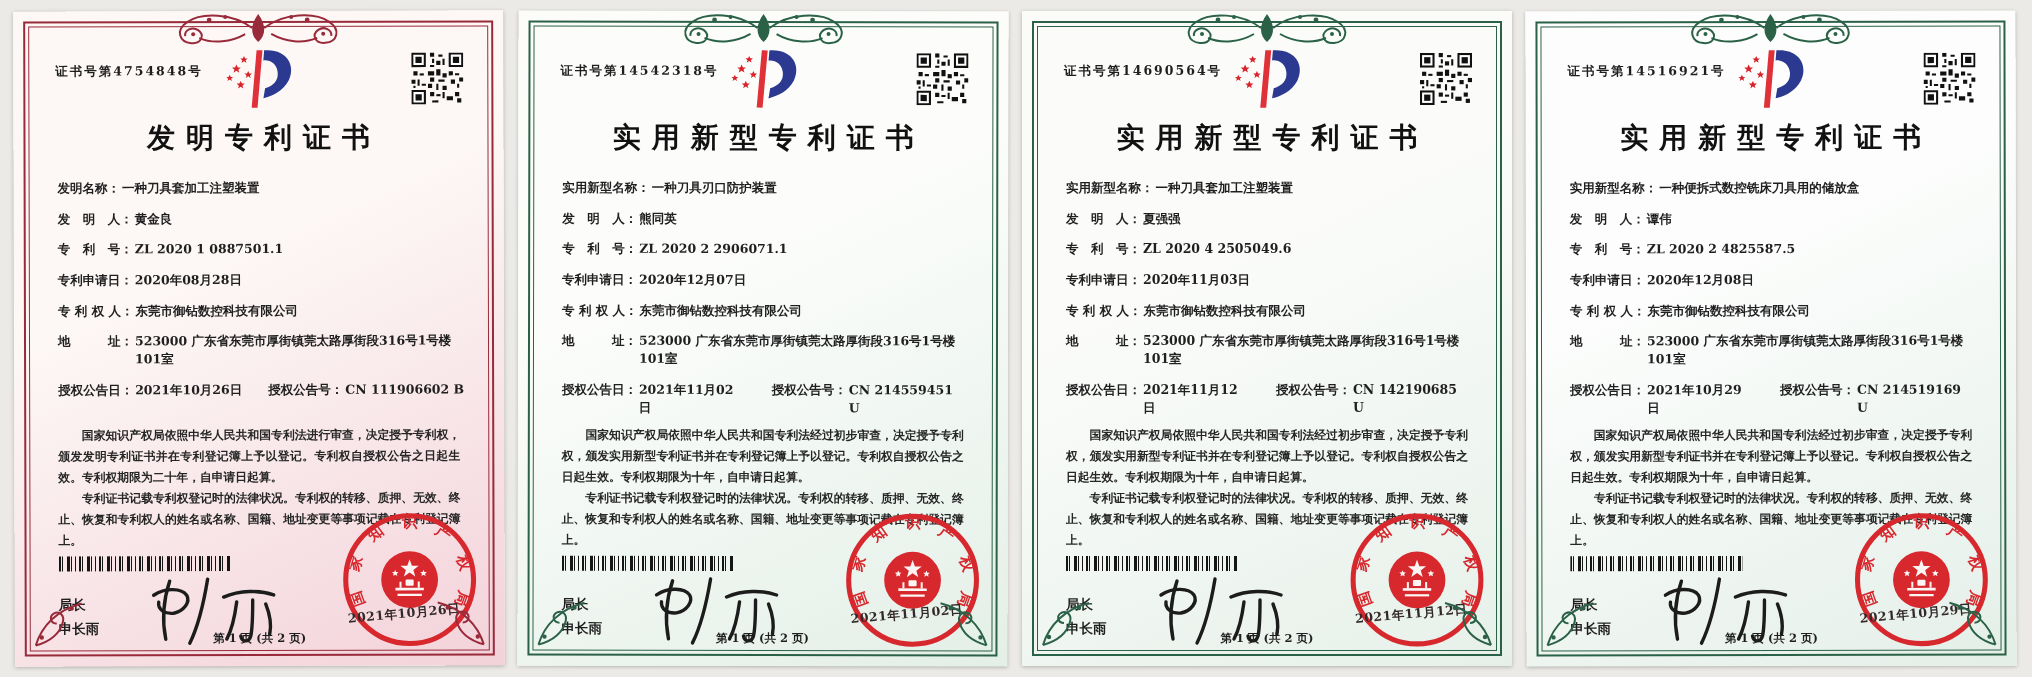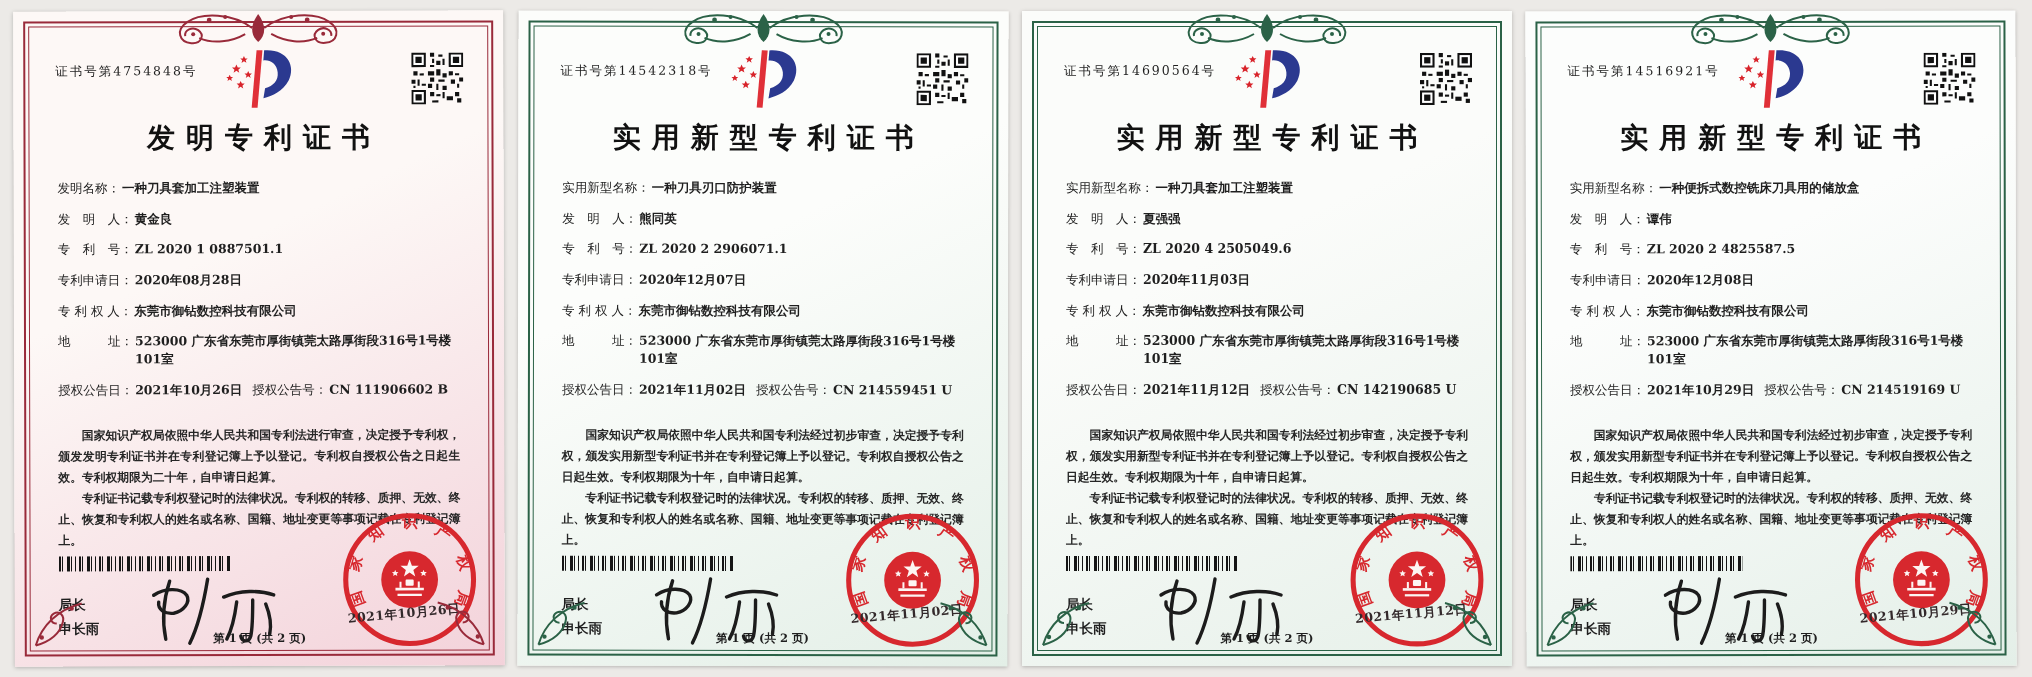--- a/index.html
+++ b/index.html
@@ -25,37 +25,37 @@
   .frame-inner{position:absolute;inset:15px;border:1px solid var(--bc);pointer-events:none;}
   .flourish-top{position:absolute;top:-3px;left:50%;transform:translateX(-50%);}
   .flourish-top path{stroke:var(--bc);fill:none;stroke-width:2;}
   .flourish-top .bud{fill:var(--bc);stroke:none;}
   .flourish-top circle{fill:var(--bc);}
   .corner{position:absolute;bottom:17px;width:54px;height:54px;}
   .corner path{stroke:var(--bc);fill:none;stroke-width:2;}
   .corner circle{fill:var(--bc);}
   .corner.left{left:17px;}
   .corner.right{right:17px;transform:scaleX(-1);}
-  .cert-no{position:absolute;left:42px;top:52px;font-size:12.5px;letter-spacing:2px;font-weight:400;}
+  .cert-no{position:absolute;left:42px;top:52px;font-size:12.5px;letter-spacing:2px;font-weight:700;}
   .logo{position:absolute;left:50%;transform:translateX(-50%);top:36px;}
   .logo .star{fill:#d8232a;}
   .logo .wedge{fill:#e03038;}
   .logo .pee{fill:#2b3990;}
   .qr{position:absolute;right:40px;top:42px;width:52px;height:52px;}
   .qr rect.m{fill:#111;}
   .title{
     position:absolute;top:108px;left:0;right:0;text-align:center;
     font-size:28px;font-weight:700;letter-spacing:11px;text-indent:11px;color:#111;
   }
   .fields{position:absolute;left:44px;right:40px;top:168px;font-size:12.5px;}
   .frow{display:flex;margin-bottom:12.5px;line-height:1.45;}
-  .flabel{flex:0 0 auto;font-weight:400;white-space:nowrap;}
+  .flabel{flex:0 0 auto;font-weight:700;white-space:nowrap;}
   .fvalue{font-weight:700;margin-left:2px;}
   .fvalue.wrap{max-width:330px;}
-  .grow2{margin-left:10px;}
+  .grow2{margin-left:26px;}
   .body-text{position:absolute;left:44px;right:44px;top:414px;font-size:11.8px;line-height:1.78;text-align:justify;color:#262626;}
   .body-text p{margin:0;text-indent:2em;font-weight:600;}
   .barcode{
     position:absolute;left:44px;top:545px;width:172px;height:15px;
     background:repeating-linear-gradient(90deg,#151515 0 2px,transparent 2px 3px,#151515 3px 4px,transparent 4px 8px,#151515 8px 11px,transparent 11px 12px,#151515 12px 13px,transparent 13px 16px,#151515 16px 17px,transparent 17px 20px);
   }
   .director{position:absolute;left:44px;top:582px;font-size:13.5px;font-weight:700;font-family:"DejaVu Sans","Liberation Sans",sans-serif;line-height:1.75;}
   .signature{position:absolute;left:125px;top:560px;}
   .signature path{stroke:#1c1c1c;stroke-width:3.4;fill:none;stroke-linecap:round;}
   .seal{position:absolute;right:24px;top:498px;width:142px;height:142px;}

